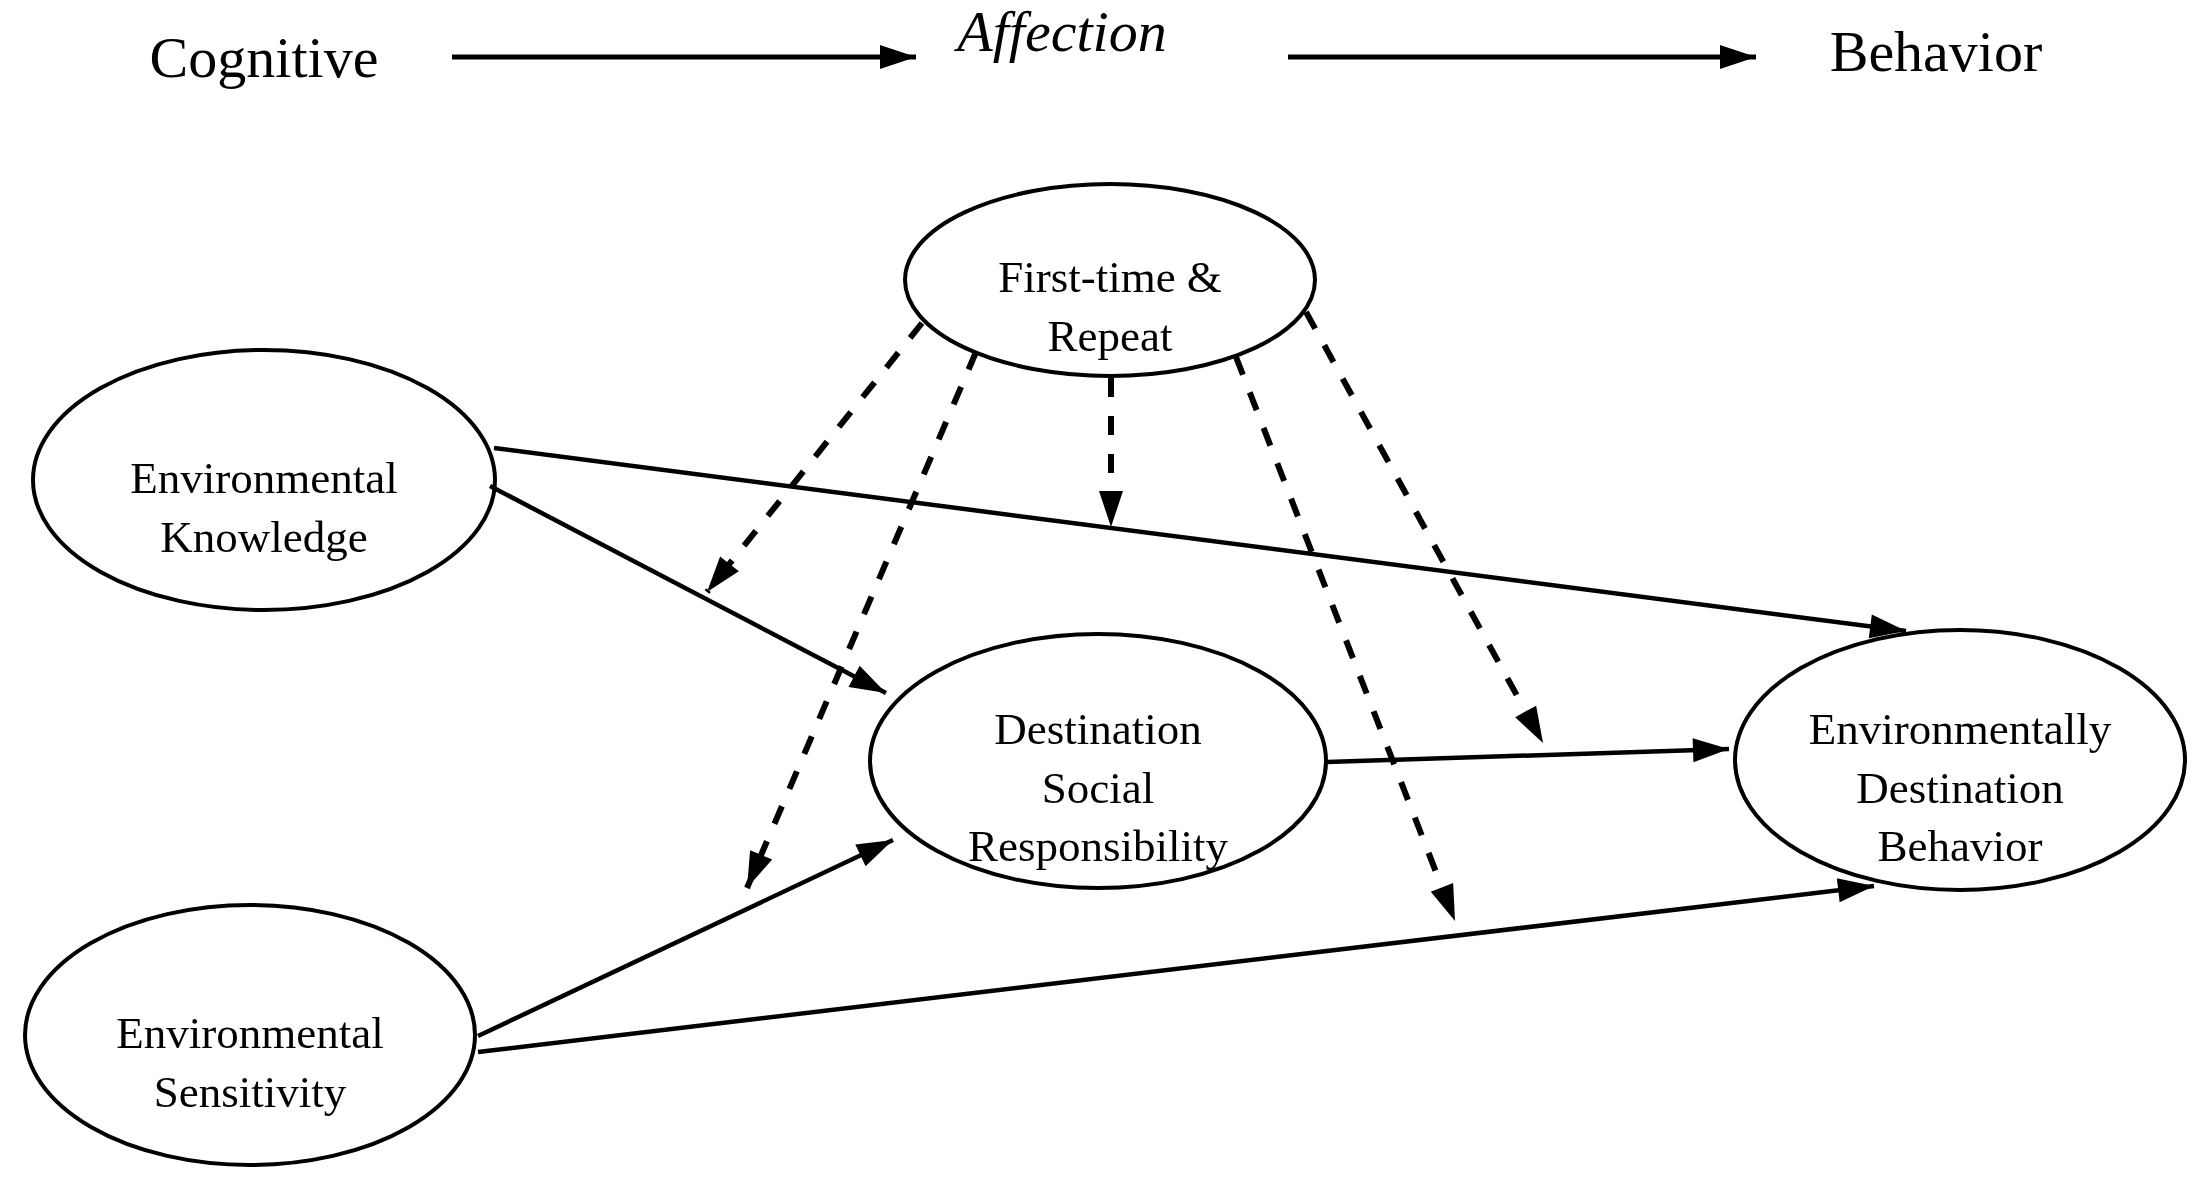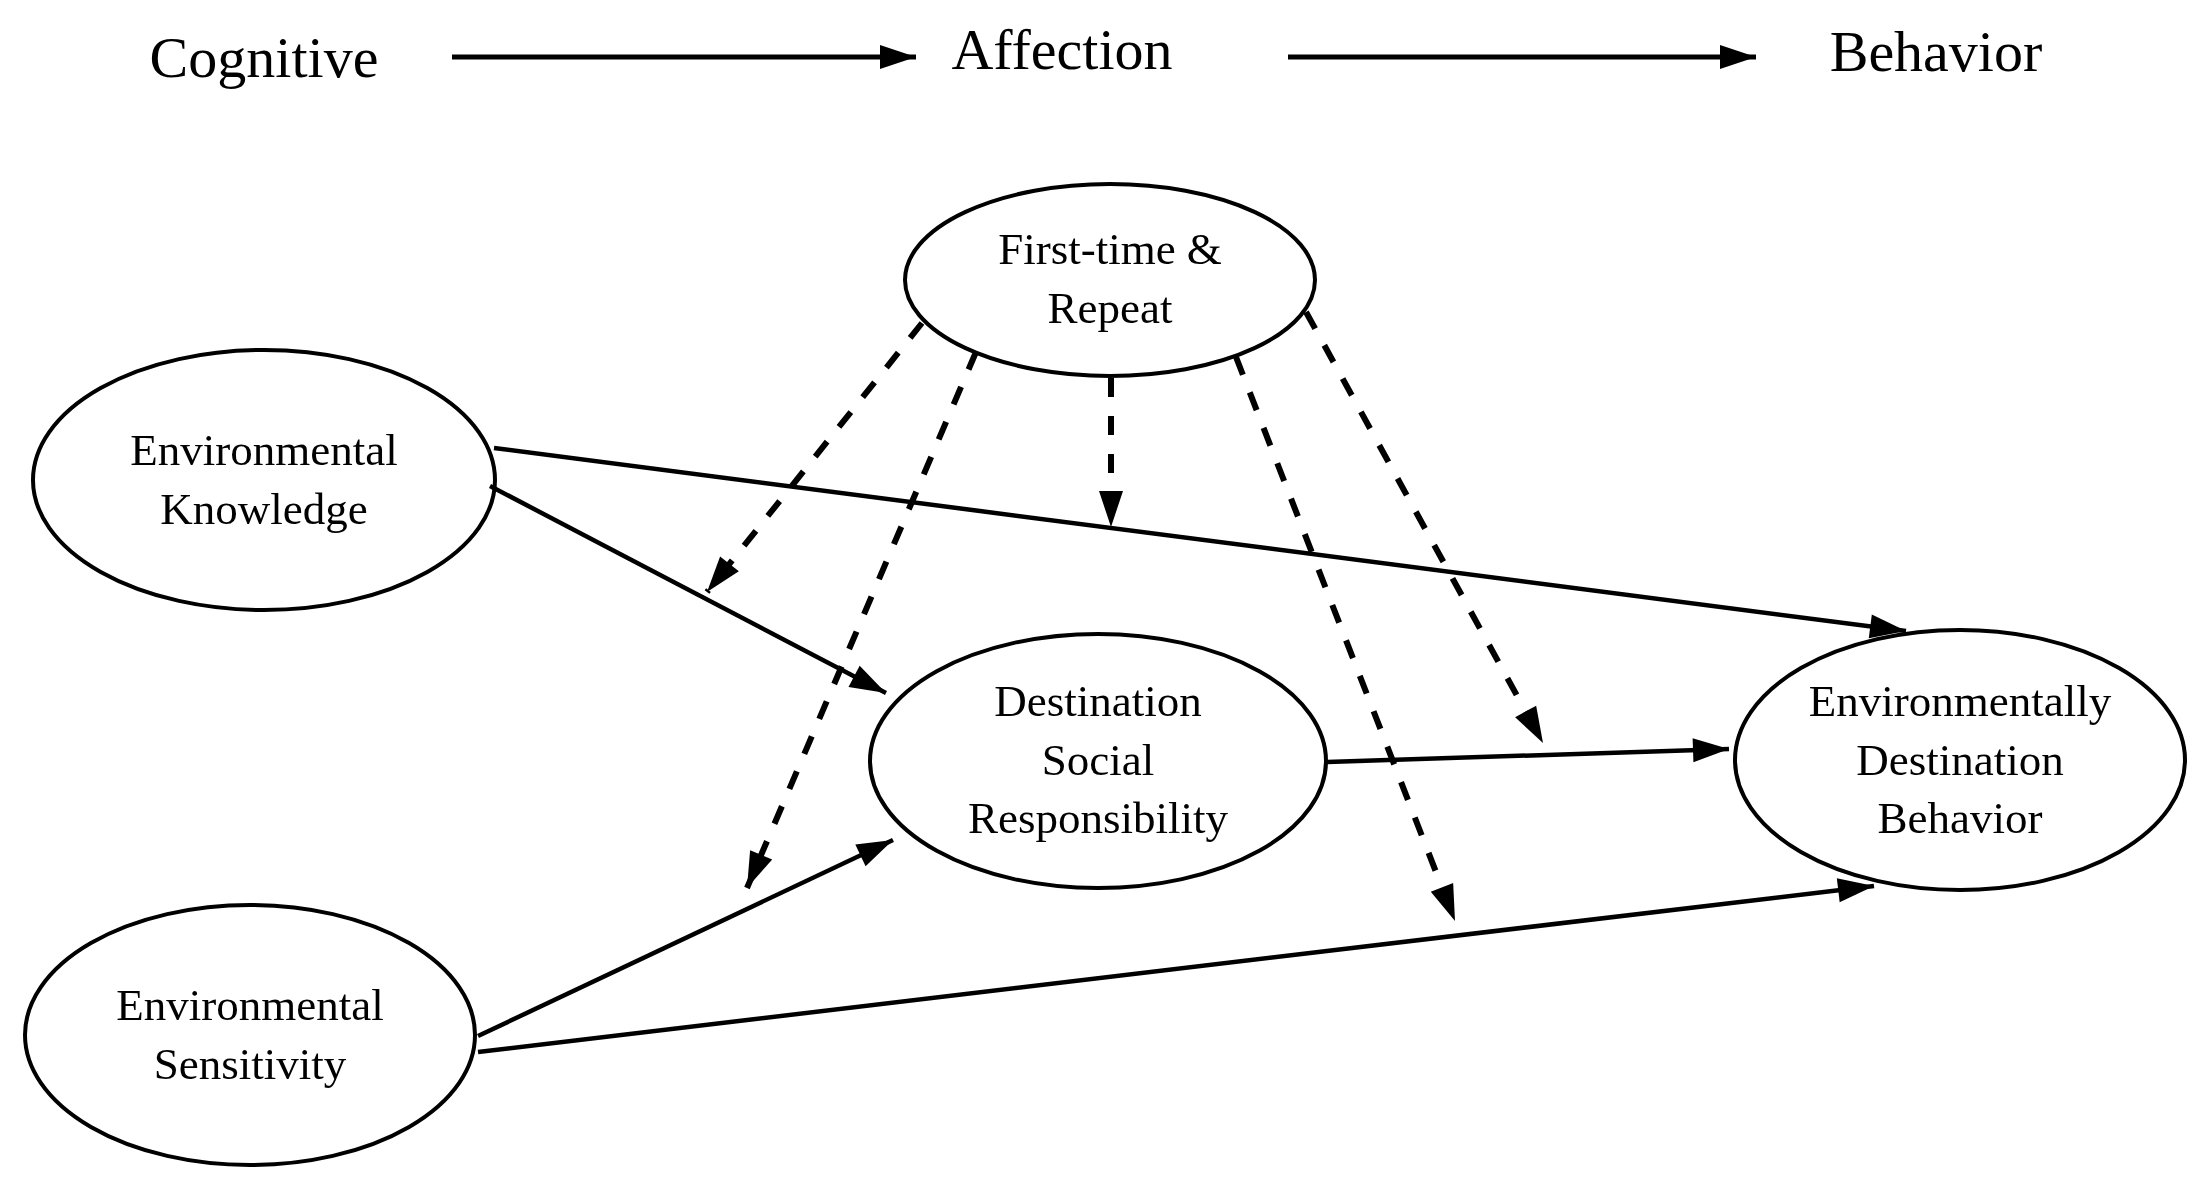--- a/index.html
+++ b/index.html
@@ -30,20 +30,21 @@
     color: #000000;
   }
   .node-label {
     position: absolute;
     transform: translate(-50%, -50%);
     font-size: 45px;
     line-height: 1.3;
     text-align: center;
     white-space: pre-line;
     color: #000000;
+    margin-top: 28px;
   }
 </style>
 </head>
 <body>
 
 <div class="canvas">
 
   <svg width="2203" height="1187" viewBox="0 0 2203 1187">
     <defs>
       <marker id="arrow" markerUnits="userSpaceOnUse" markerWidth="44" markerHeight="30" viewBox="0 0 44 30" refX="40" refY="15" orient="auto">
@@ -67,21 +68,21 @@
     <line x1="1327" y1="762" x2="1729" y2="749" stroke="#000000" stroke-width="4.5" marker-end="url(#arrow)"></line>
 
     <line x1="922" y1="323" x2="707" y2="592" stroke="#000000" stroke-width="6" stroke-dasharray="19 19" marker-end="url(#arrow)"></line>
     <line x1="976" y1="352" x2="747" y2="888" stroke="#000000" stroke-width="6" stroke-dasharray="19 19" marker-end="url(#arrow)"></line>
     <line x1="1111" y1="378" x2="1111" y2="527" stroke="#000000" stroke-width="6" stroke-dasharray="19 19" marker-end="url(#arrow)"></line>
     <line x1="1306" y1="312" x2="1543" y2="743" stroke="#000000" stroke-width="6" stroke-dasharray="19 19" marker-end="url(#arrow)"></line>
     <line x1="1236" y1="357" x2="1455" y2="921" stroke="#000000" stroke-width="6" stroke-dasharray="19 19" marker-end="url(#arrow)"></line>
   </svg>
 
   <div class="stage-label" style="left:264px; top:50px;margin-top:8px;">Cognitive</div>
-  <div class="stage-label" style="left:1062px; top:50px;">Affection</div>
+  <div class="stage-label" style="left:1062px; top:32px;font-style:italic;">Affection</div>
   <div class="stage-label" style="left:1936px; top:52px;">Behavior</div>
 
   <div class="node-label" style="left:1110px; top:278px; width:380px;">First-time &amp;
 Repeat</div>
   <div class="node-label" style="left:264px; top:479px; width:430px;">Environmental
 Knowledge</div>
   <div class="node-label" style="left:250px; top:1034px; width:430px;">Environmental
 Sensitivity</div>
   <div class="node-label" style="left:1098px; top:760px; width:430px;">Destination
 Social

